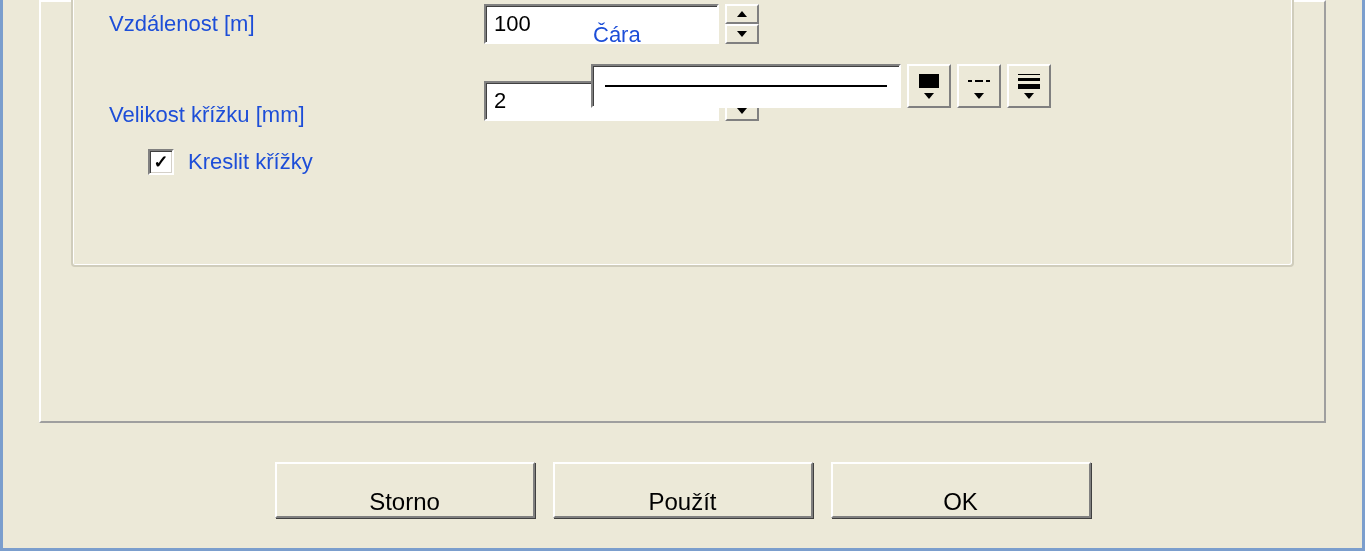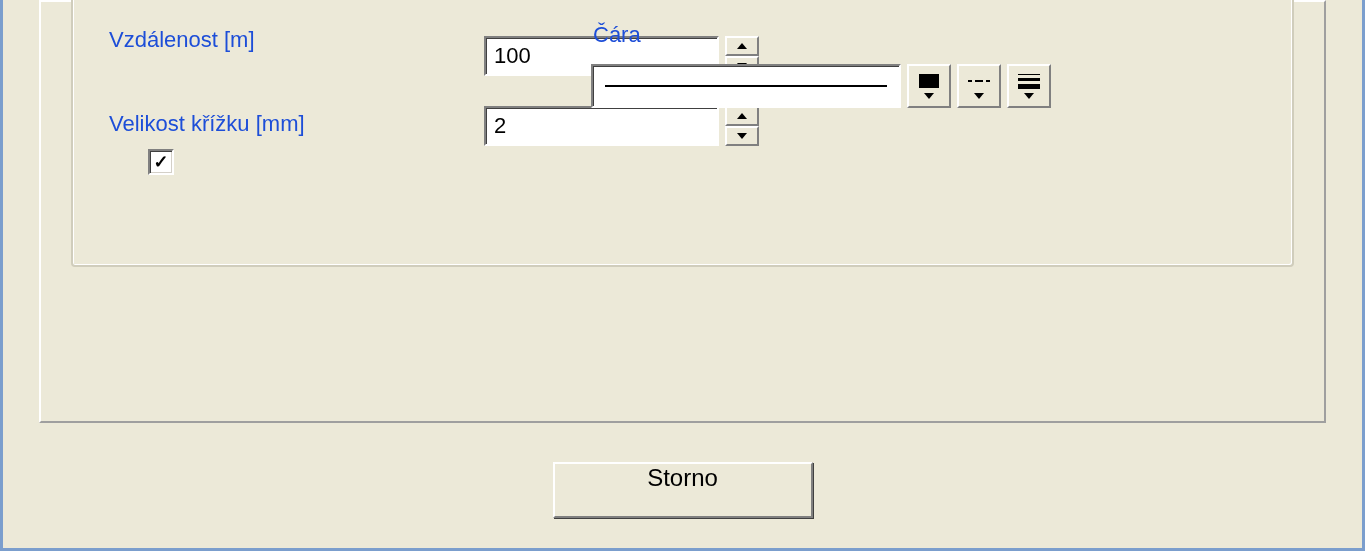--- a/index.html
+++ b/index.html
@@ -59,21 +59,20 @@
     .lbl-dist { width: 375px; }
     .lbl-size { width: 375px; margin-top: 28px; }
     .lbl-line {
       position: absolute;
       left: 520px;
       top: 48px;
     }
     .spin-wrap {
       display: flex;
       align-items: stretch;
-      margin-top: 32px;
     }
     .spin-input {
       width: 235px;
       height: 40px;
       border-top: 2px solid #808080;
       border-left: 2px solid #808080;
       border-bottom: 2px solid #fff;
       border-right: 2px solid #fff;
       background: #fff;
       font-family: inherit;
@@ -230,21 +229,21 @@
       background: #ece9d8;
       border-top: 2px solid #fff;
       border-left: 2px solid #fff;
       border-right: 2px solid #808080;
       border-bottom: 2px solid #808080;
       box-shadow: 1px 1px 0 #404040;
       font-family: inherit;
       font-size: 24px;
       cursor: pointer;
       display: flex;
-      align-items: flex-start;
+      align-items: flex-end;
       justify-content: center;
     }
   </style>
 </head>
 <body>
 
 <div class="window">
   <div class="panel">
     <div class="groupbox">
 
@@ -309,23 +308,30 @@
             </div>
           </div>
           <div class="tiny-tri"></div>
         </div>
       </div>
 
       <div class="row row3 checkbox-wrap">
         <div class="checkbox">
           <span class="checkmark">✓</span>
         </div>
+        <span class="label">Kreslit křížky</span>
       </div>
 
     </div>
   </div>
 
   <div class="button-bar">
     <div class="dlg-button">
         <span>Storno</span>
       </div>
+    <div class="dlg-button">
+        <span>Použít</span>
+      </div>
+    <div class="dlg-button">
+        <span>OK</span>
+      </div>
   </div>
 </div>
 
 </body></html>

